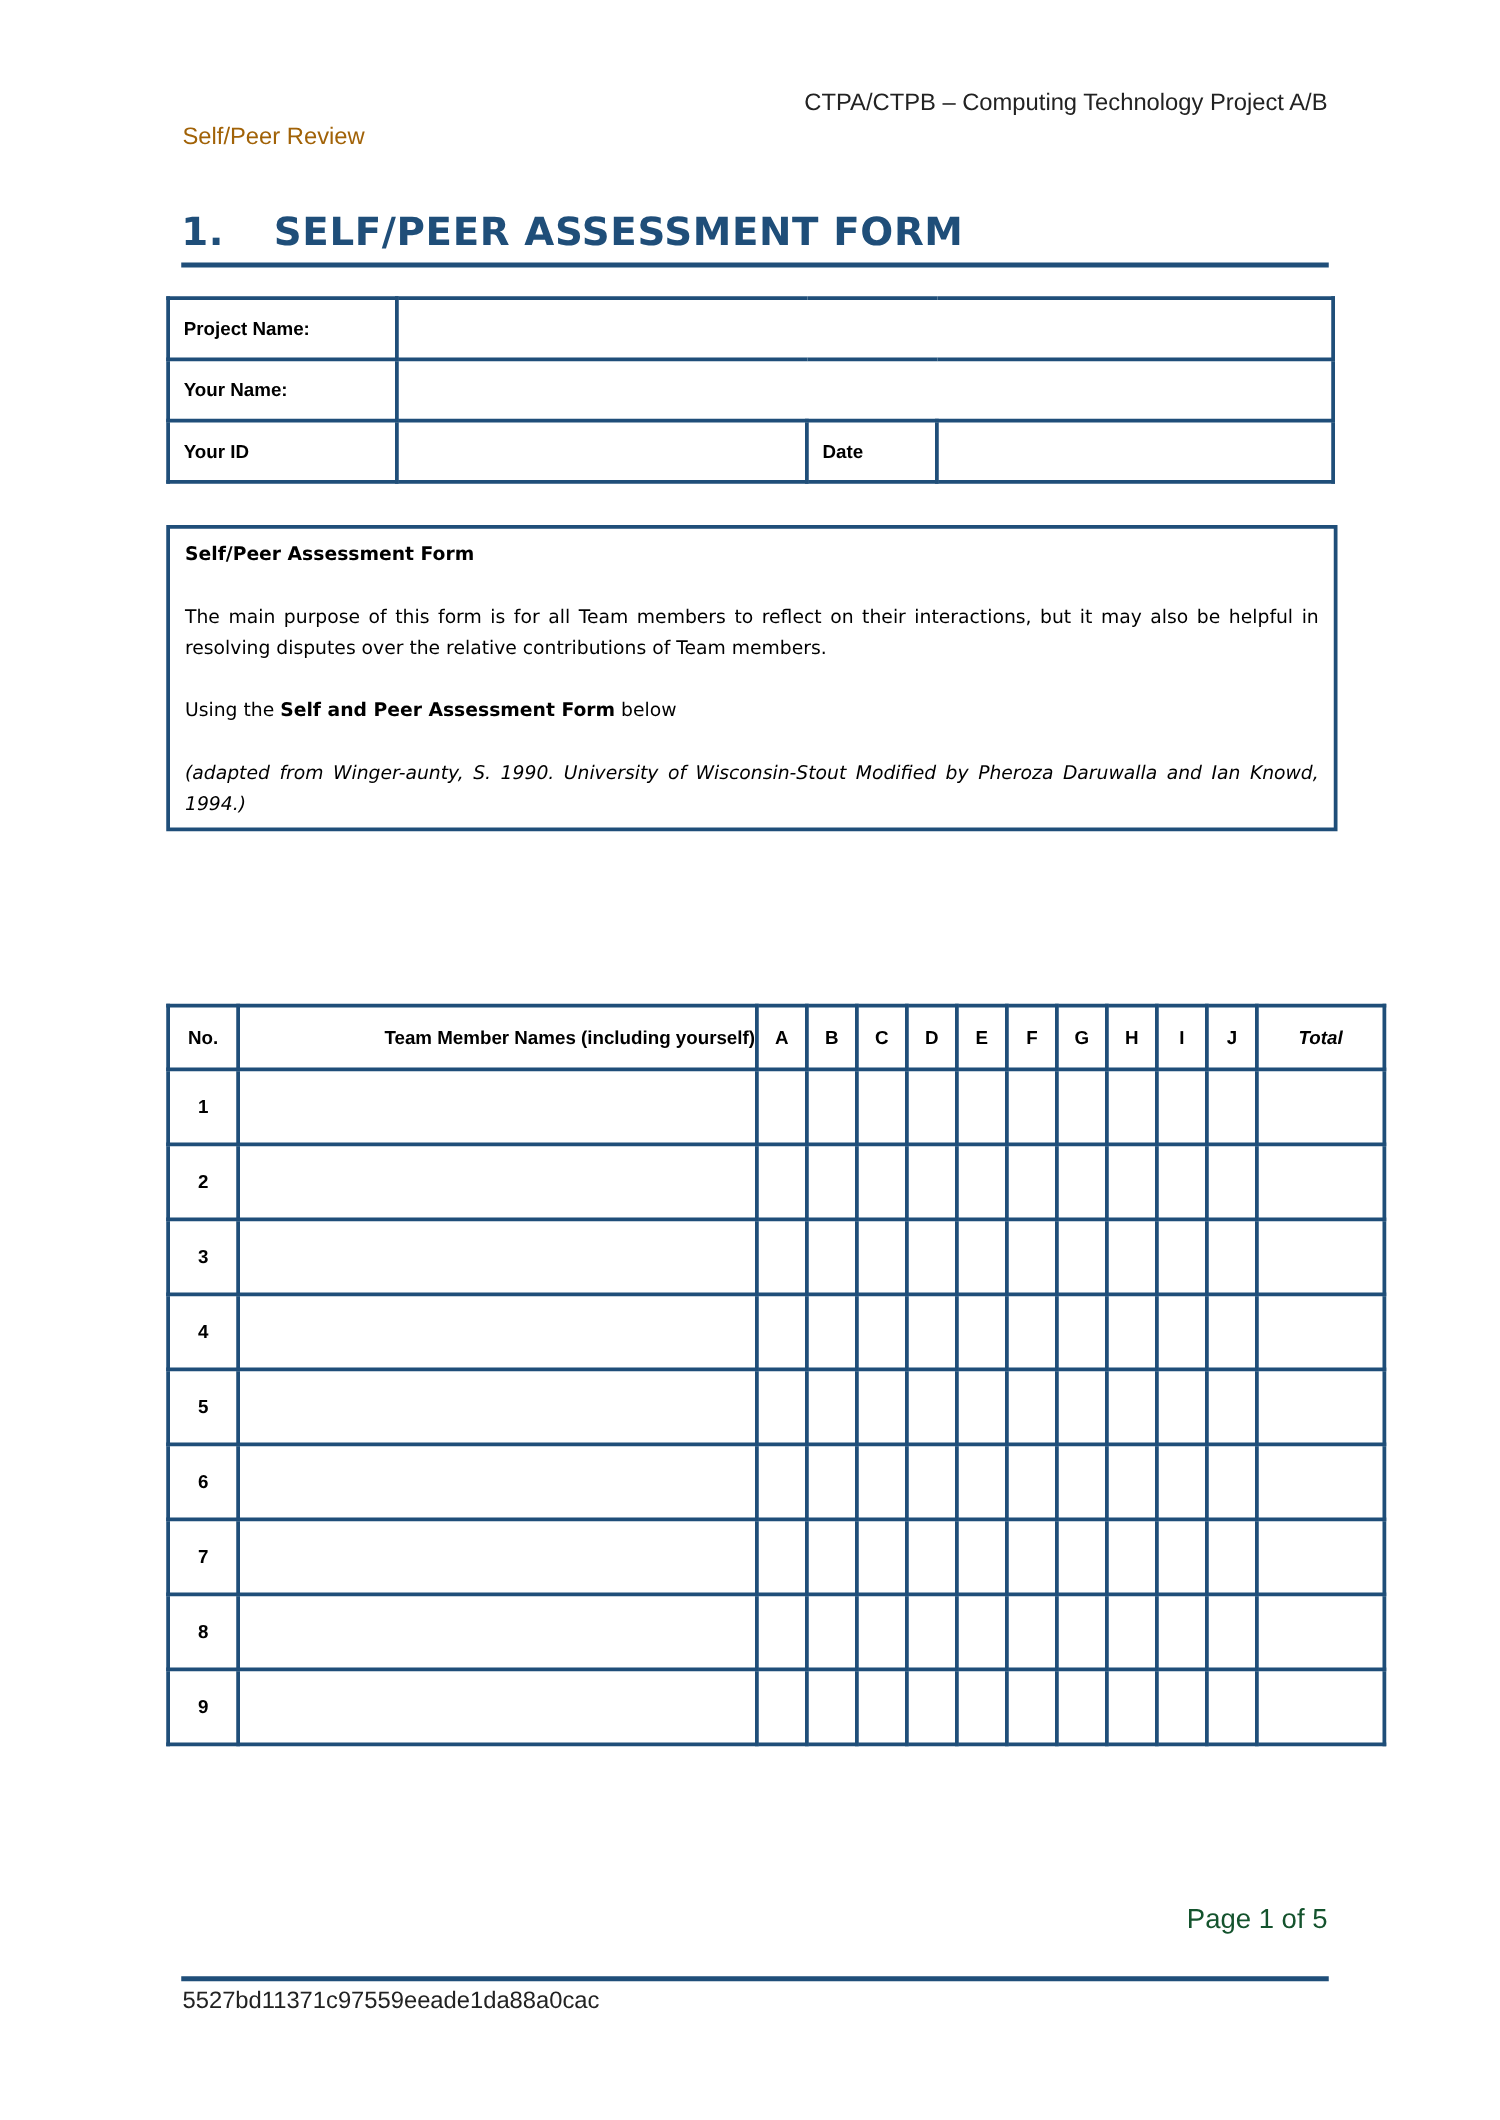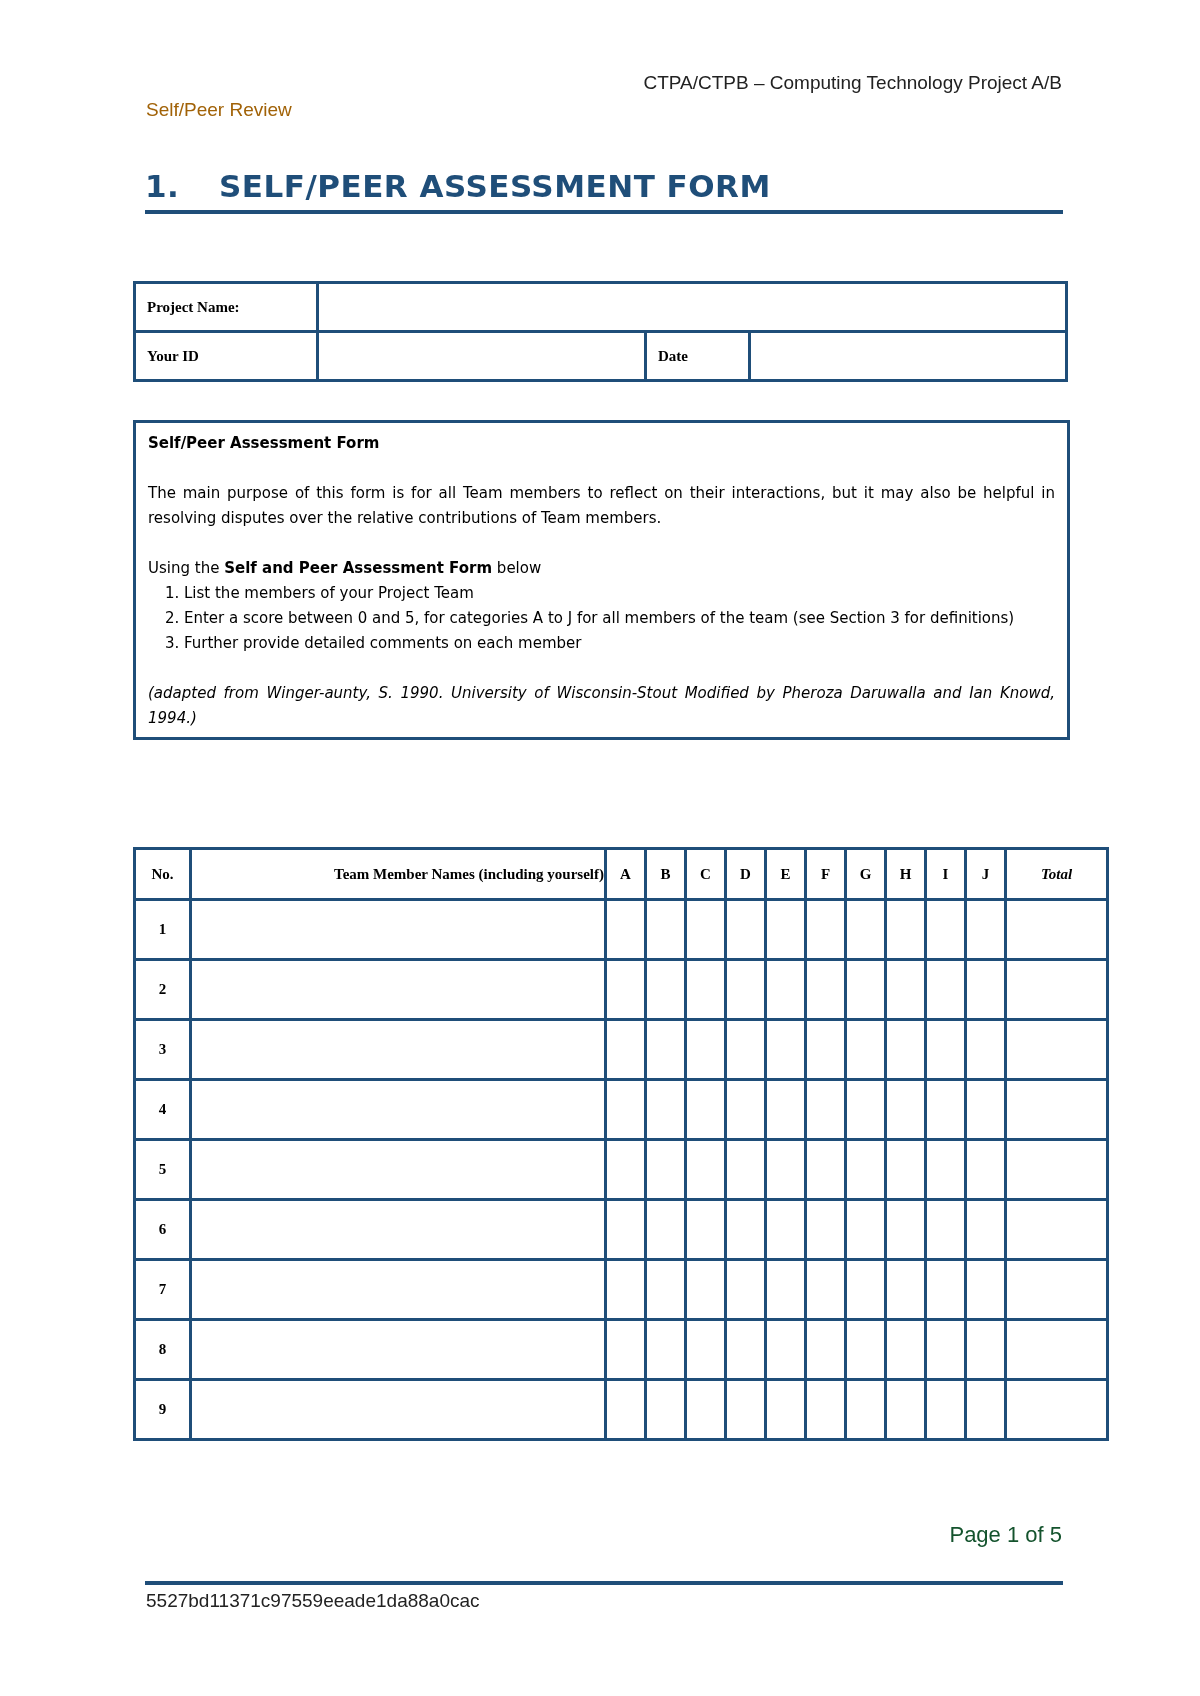--- a/index.html
+++ b/index.html
@@ -1,21 +1,21 @@
 <!DOCTYPE html>
 <html><head>
 <meta charset="utf-8">
 <style>
   html, body { margin:0; padding:0; background:#fff; }
   body { width:1200px; height:1696px; position:relative; overflow:hidden; font-family:"Liberation Sans", sans-serif; color:#000; }
   .hdr-right { position:absolute; top:72px; right:138px; font-size:19px; color:#222; }
   .hdr-left { position:absolute; top:99px; left:146px; font-size:19px; color:#a16207; }
   .title { position:absolute; top:168px; left:145px; width:918px; font-family:"DejaVu Sans", sans-serif; font-weight:bold; font-size:31px; color:#1f4e79; letter-spacing:0.5px; padding-bottom:6px; border-bottom:4px solid #1f4e79; }
   .title .num { display:inline-block; width:74px; }
-  table { border-collapse:collapse; position:absolute; font-family:Liberation Serif, serif;margin-top:44px; }
+  table { border-collapse:collapse; position:absolute; font-family:Liberation Sans, sans-serif; }
   td, th { border:3px solid #1f4e79; padding:0; }
   .info { top:237px; left:133px; width:935px; }
   .info td { height:46px; font-size:15px; font-weight:bold; padding-left:11px; }
   .desc { position:absolute; top:420px; left:133px; width:907px; border:3px solid #1f4e79; padding:8px 12px 6px 12px; font-family:"DejaVu Sans", sans-serif; font-size:15px; line-height:25px; text-align:justify; }
   .desc p { margin:0; }
   .desc .gap { height:25px; }
   .desc ol { margin:0; padding-left:36px; }
   .score { top:803px; left:133px; width:976px; }
   .score th { height:48px; font-size:15px; font-weight:bold; text-align:center; }
   .score th.namehdr { text-align:right; padding-left:9px; }
@@ -40,39 +40,38 @@
       <col style="width:328px">
       <col style="width:104px">
       <col>
     </colgroup>
   <tbody>
       <tr>
     <td>Project Name:</td>
     <td colspan="3"></td>
   </tr>
   <tr>
+    <td>Your Name:</td>
+    <td colspan="3"></td>
+  </tr>
+  <tr>
     <td>Your ID</td>
     <td></td>
     <td>Date</td>
     <td></td>
   </tr>
 </tbody>
   </table>
 
 <div class="desc">
   <p><b>Self/Peer Assessment Form</b></p>
   <div class="gap"></div>
   <p>The main purpose of this form is for all Team members to reflect on their interactions, but it may also be helpful in resolving disputes over the relative contributions of Team members.</p>
   <div class="gap"></div>
   <p><span>Using the </span><b>Self and Peer Assessment Form</b><span> below</span></p>
-  <ol>
-    <li>List the members of your Project Team</li>
-    <li>Enter a score between 0 and 5, for categories A to J for all members of the team (see Section 3 for definitions)</li>
-    <li>Further provide detailed comments on each member</li>
-  </ol>
   <div class="gap"></div>
   <p><i>(adapted from Winger-aunty, S. 1990. University of Wisconsin-Stout Modified by Pheroza Daruwalla and Ian Knowd, 1994.)</i></p>
 </div>
 
 <table class="score" id="score-table">
   <colgroup>
     <col style="width:56px">
       <col style="width:415px">
     <col style="width:40px">
       <col style="width:40px">

